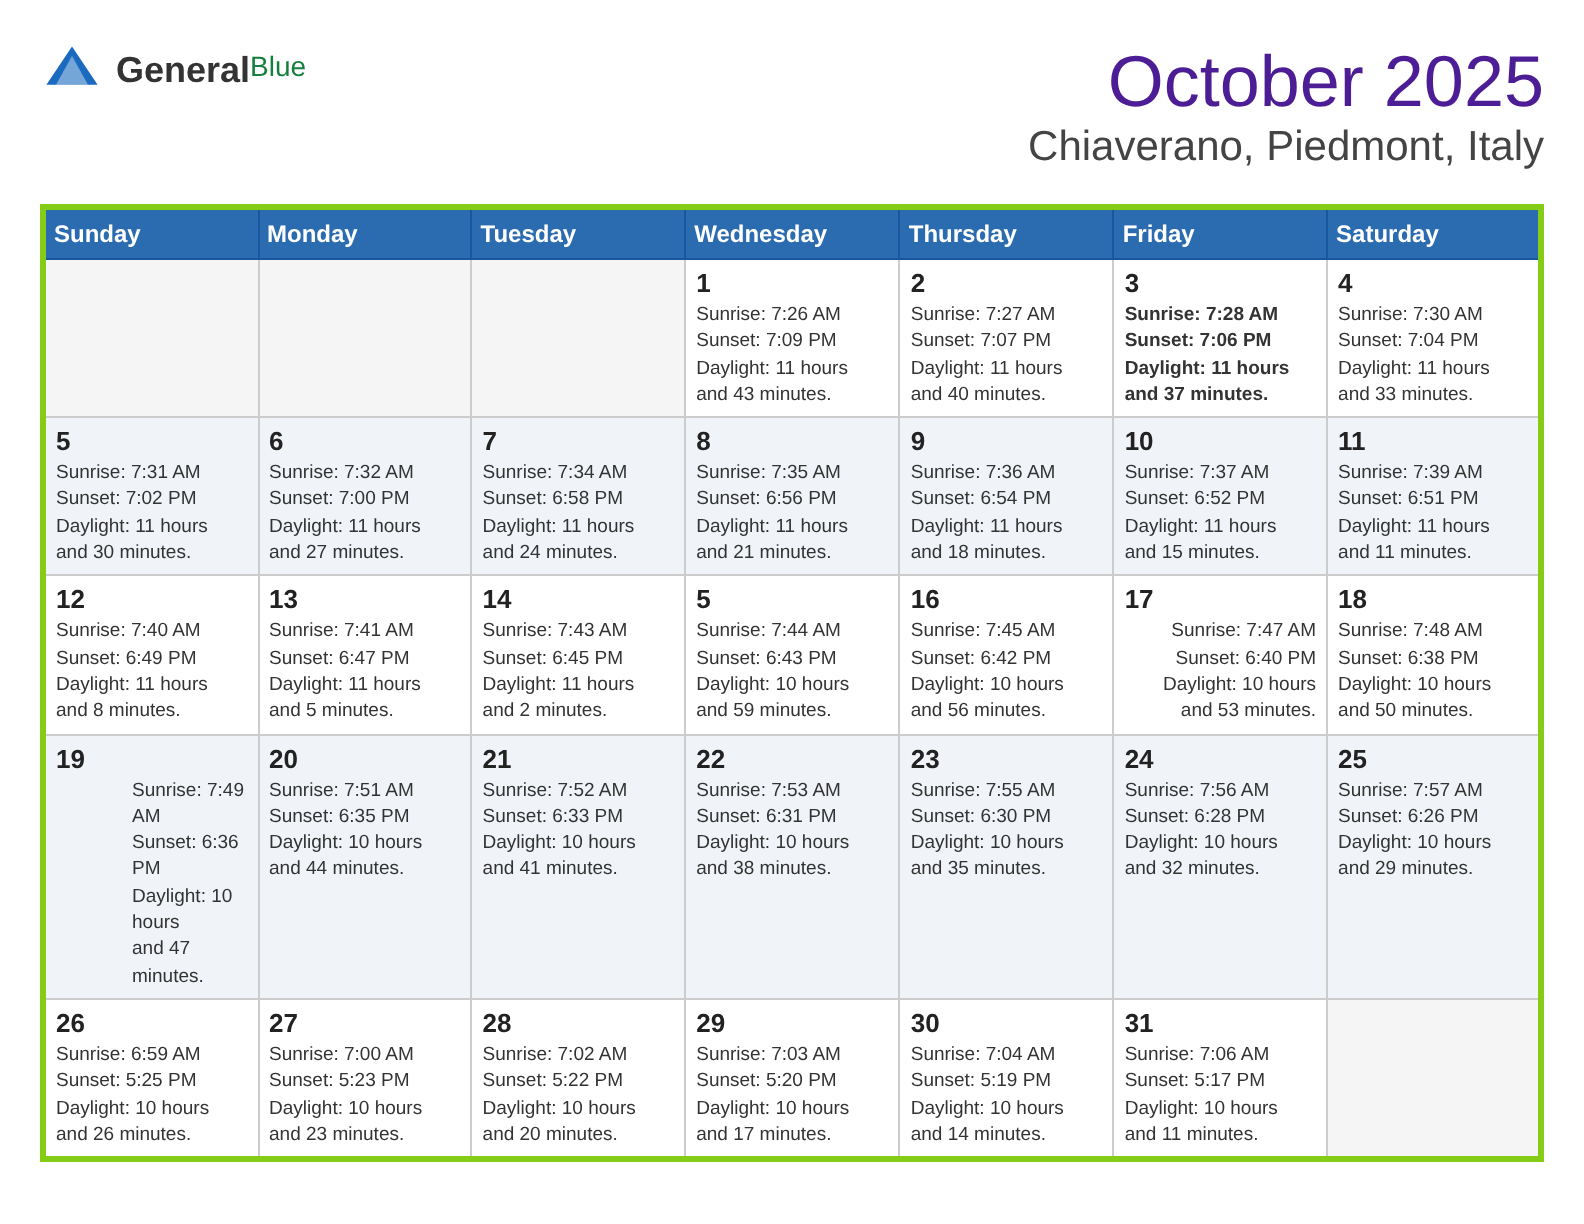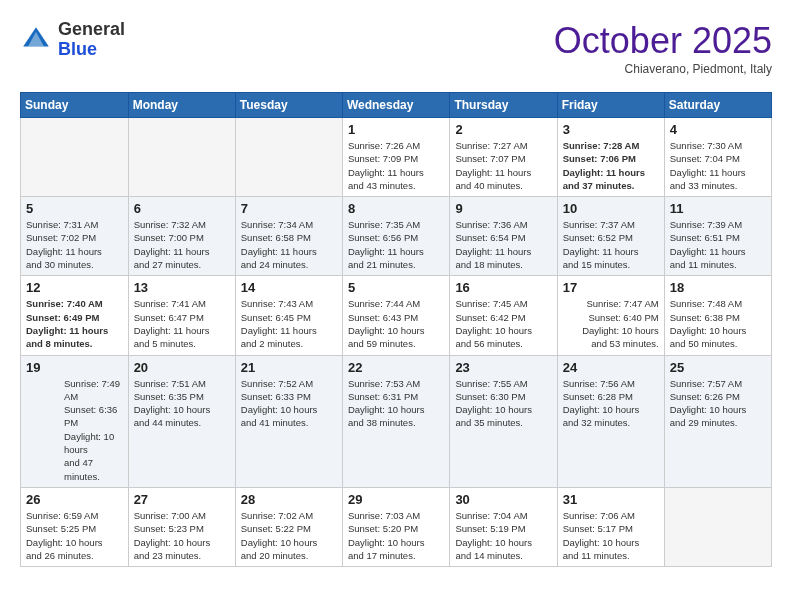--- a/index.html
+++ b/index.html
@@ -16,53 +16,53 @@
       align-items: flex-start;
       margin-bottom: 16px;
     }
     .logo {
       display: flex;
       align-items: center;
       gap: 6px;
     }
     .logo-text {
       display: flex;
-      flex-direction: column;
+      flex-direction: row;
       line-height: 1.1;
     }
     .logo-general {
       font-size: 18px;
       font-weight: bold;
       color: #333;
     }
     .logo-blue {
-      font-size: 18px;
-      font-weight: bold;
-      color: #1d4ed8;
+      font-size: 14px;
+      font-weight: normal;
+      color: #15803d;
     }
     .logo-icon {
       width: 32px;
       height: 32px;
     }
     .title-block {
       text-align: right;
     }
     .month-title {
       font-size: 36px;
       font-weight: normal;
       color: #4c1d95;
     }
     .subtitle {
-      font-size: 12px;
+      font-size: 21px;
       color: #444;
     }
     .calendar {
       width: 100%;
       border-collapse: collapse;
-      border: 1px solid #84cc16;
+      border: 3px solid #84cc16;
     }
     .calendar th {
       background: #2b6cb0;
       color: #fff;
       font-size: 12px;
       font-weight: bold;
       padding: 5px 4px;
       text-align: left;
       border: 1px solid #1a56a0;
     }
@@ -208,21 +208,21 @@
           <span class="day-num">11</span>
           <div class="day-info" style="white-space: pre-line;">Sunrise: 7:39 AM
 Sunset: 6:51 PM
 Daylight: 11 hours
 and 11 minutes.</div>
         </td>
       </tr>
       <tr>
         <td>
           <span class="day-num">12</span>
-          <div class="day-info" style="white-space: pre-line; font-weight: bold;">Sunrise: 7:40 AM
+          <div class="day-info" style="white-space: pre-line;">Sunrise: 7:40 AM
 Sunset: 6:49 PM
 Daylight: 11 hours
 and 8 minutes.</div>
         </td>
         <td>
           <span class="day-num">13</span>
           <div class="day-info" style="white-space: pre-line;">Sunrise: 7:41 AM
 Sunset: 6:47 PM
 Daylight: 11 hours
 and 5 minutes.</div>

